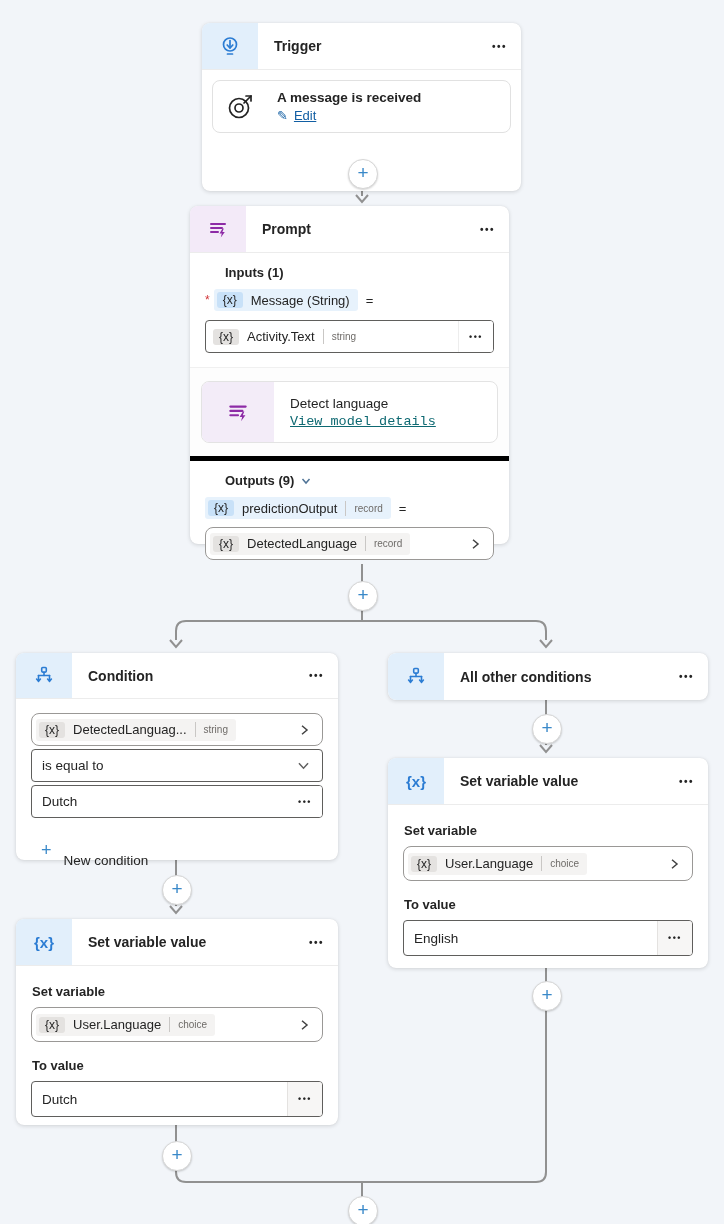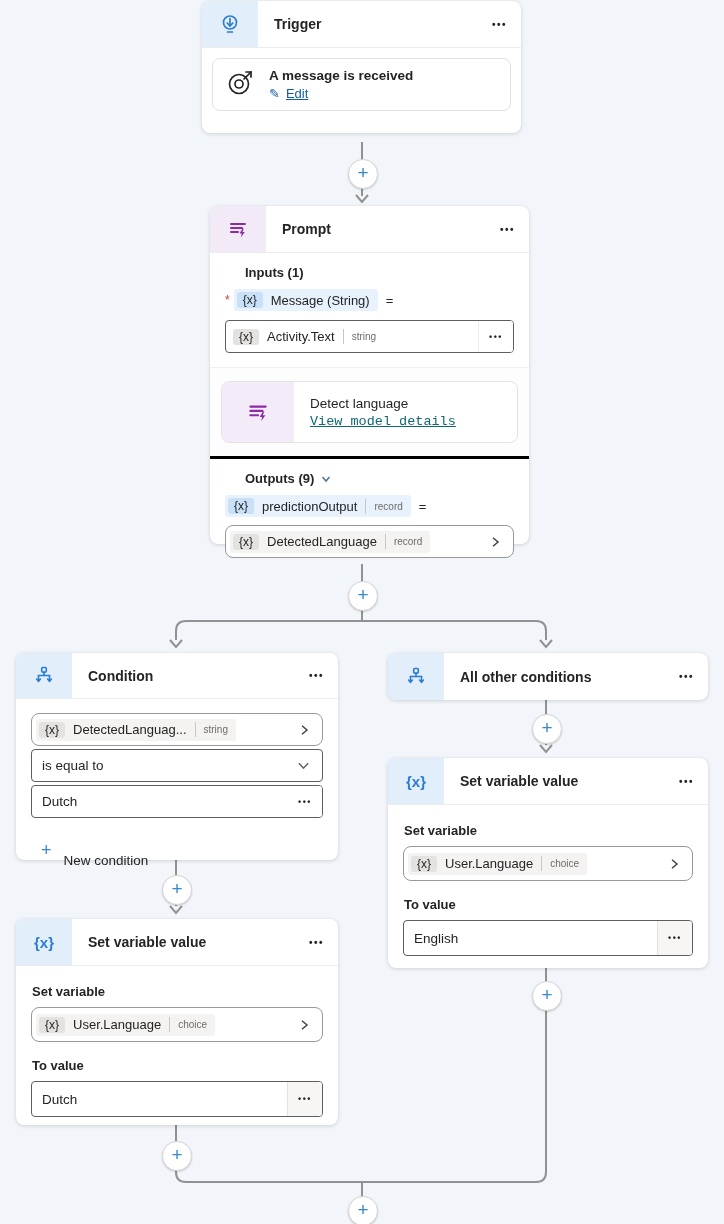--- a/index.html
+++ b/index.html
@@ -69,30 +69,30 @@
     align-self:stretch;display:flex;align-items:center;justify-content:center;
     width:34px;background:#f7f6f5;border-left:1px solid #e4e2e0;
     color:#242424;font-size:9px;letter-spacing:1.5px;font-weight:700;cursor:pointer;
   }
   .chev-pad{padding:0 12px;display:flex;align-items:center;}
   .field-text{padding-left:10px;font-size:13.5px;color:#242424;flex:1;}
 
   
   .sub-card{
     margin:10px 10px 0 10px;border:1px solid #e1e1e1;border-radius:8px;
-    display:flex;padding:9px 12px;gap:14px;cursor:pointer;
+    display:flex;align-items:center;padding:9px 12px;gap:22px;cursor:pointer;
   }
   .sub-title{font-size:13.5px;font-weight:600;color:#242424;}
   .edit-row{display:flex;align-items:center;gap:6px;margin-top:3px;}
   .edit-link{color:#115ea3;font-size:13px;text-decoration:underline;cursor:pointer;}
   .pencil{color:#115ea3;font-size:13px;}
 
   
   .model-sec{
-    border-top:1px solid #f0f0f0;border-bottom:3px solid #000000;
+    border-top:1px solid #f0f0f0;border-bottom:5px solid #000000;
     padding:13px 11px;margin:14px -15px 12px -15px;background:#fdfdfd;
   }
   .model-box{
     border:1px solid #e3e3e3;border-radius:8px;background:#fff;
     display:flex;align-items:stretch;overflow:hidden;height:60px;
   }
   .model-tile{width:72px;flex:0 0 72px;background:#f3ecf8;display:flex;align-items:center;justify-content:center;}
   .model-txt{display:flex;flex-direction:column;justify-content:center;padding-left:16px;gap:3px;}
   .model-name{font-size:13.5px;color:#242424;}
   .model-link{font-size:13.5px;color:#0e6972;text-decoration:underline;cursor:pointer;font-family:Liberation Mono, monospace;}
@@ -133,21 +133,21 @@
       <path d="M176 860 L176 906"></path>
       <polyline points="170,906 176,913 182,906"></polyline>
       <path d="M546 700 L546 745"></path>
       <polyline points="540,745 546,752 552,745"></polyline>
       <path d="M176 1125 L176 1172 Q176 1182 186 1182 L362 1182"></path>
       <path d="M546 968 L546 1172 Q546 1182 536 1182 L362 1182"></path>
       <path d="M362 1182 L362 1198"></path>
     </g>
   </svg>
 
-  <div class="card" style="left:202px;top:1px;width:319px;height:132px;">
+  <div class="card" style="left:202px;top:23px;width:319px;height:168px;">
     <div class="card-header with-sep">
       <div class="icon-tile tile-blue">
         <svg width="22" height="22" viewBox="0 0 22 22">
           <g stroke="#2b7cd3" stroke-width="1.7" fill="none" stroke-linecap="round">
             <circle cx="11" cy="9.5" r="6.5"></circle>
             <path d="M11 5.5 L11 12.5"></path>
             <polyline points="8.2,10 11,13 13.8,10" fill="none"></polyline>
             <path d="M8.5 19 L13.5 19"></path>
           </g>
         </svg>
@@ -167,21 +167,21 @@
       <div>
         <div class="sub-title">A message is received</div>
         <div class="edit-row">
           <span class="pencil">✎</span>
           <span class="edit-link">Edit</span>
         </div>
       </div>
     </div>
   </div>
 
-  <div class="card" style="left:210px;top:206px;width:319px;height:338px;">
+  <div class="card" style="left:190px;top:206px;width:319px;height:338px;">
     <div class="card-header with-sep">
       <div class="icon-tile tile-purple">
         <svg width="22" height="22" viewBox="0 0 22 22">
           <g stroke="#8d2ba6" stroke-width="2" fill="none" stroke-linecap="round">
             <path d="M4 6 L18 6"></path>
             <path d="M4 10 L15 10"></path>
             <path d="M4 14 L11 14"></path>
           </g>
           <polygon points="15.5,10.5 12.5,15.5 14.8,15.5 13.8,19.5 17.8,14 15.4,14 16.8,10.5" fill="#8d2ba6"></polygon>
         </svg>

